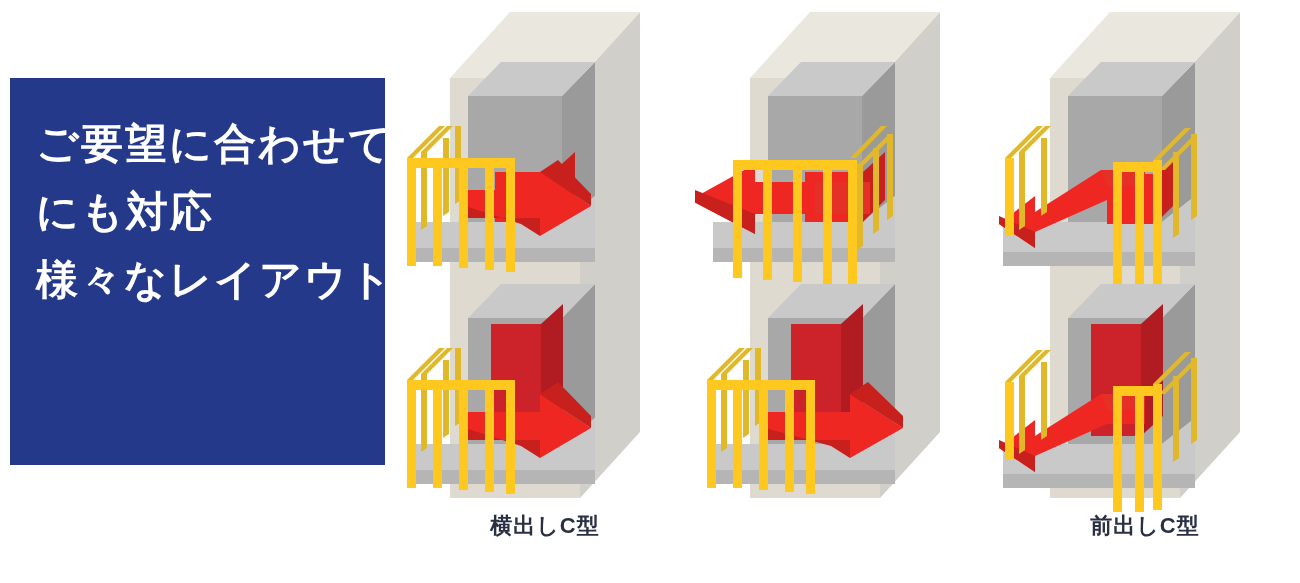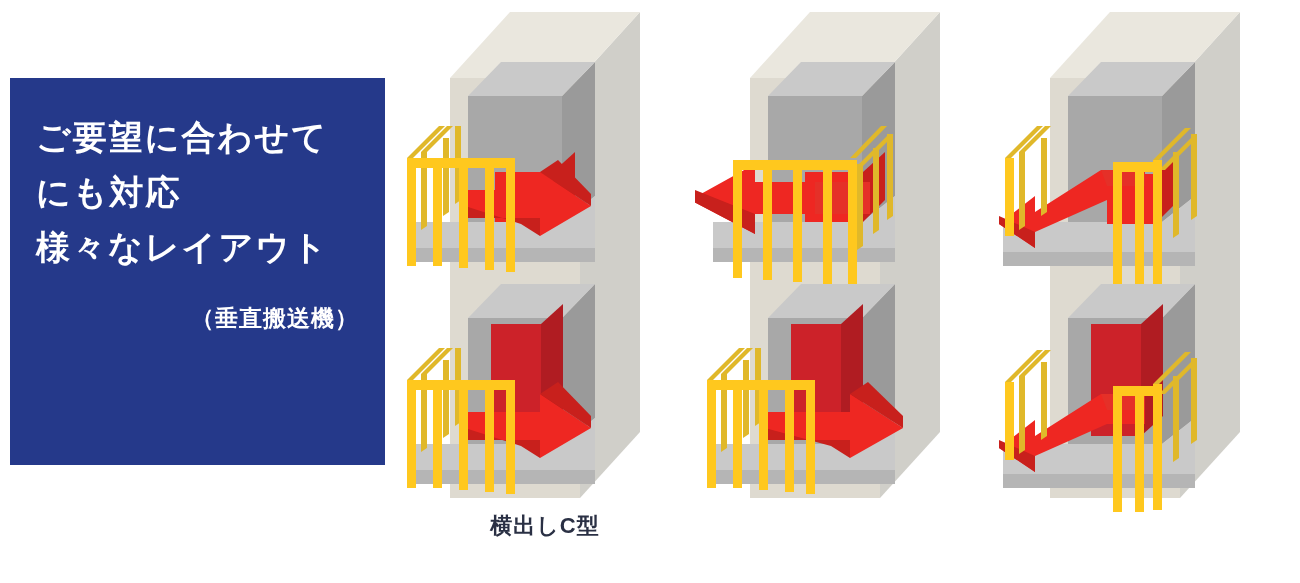--- a/index.html
+++ b/index.html
@@ -18,21 +18,21 @@
     left:10px;top:78px;
     width:375px;height:387px;
     background:#25398a;
     box-sizing:border-box;
     padding:32px 26px 20px 26px;
     display:flex;flex-direction:column;
     justify-content:flex-start;
   }
   .promo-headline{
     color:#ffffff;
-    font-size:34px;
+    font-size:42px;
     font-weight:bold;
     line-height:1.62;
     letter-spacing:2px;
     text-align:left;
     white-space:nowrap;
   }
   .promo-headline div{display:block;}
   .promo-sub{
     margin-top:26px;
     color:#ffffff;
@@ -75,21 +75,20 @@
 
 <div id="root">
 
   <div class="promo">
     <div class="promo-headline">
       <div>ご要望に合わせて</div>
       <div>にも対応</div>
       <div>様々なレイアウト</div>
     </div>
     <div class="promo-sub">
-      <div>（垂直搬送機）</div>
     </div>
   </div>
 
   <div class="diagrams">
 
     <div class="fig" style="left:0px;">
       <svg width="300" height="520" viewBox="0 0 300 520" xmlns="http://www.w3.org/2000/svg">
 
         <polygon points="185,78 245,12 245,432 185,498" fill="#D0CFC9"></polygon>
 
@@ -298,16 +297,17 @@
           <polygon points="158,384 190,352 196,352 164,384" fill="#E0B82A"></polygon>
           <polygon points="164,394 196,362 202,362 170,394" fill="#E0B82A"></polygon>
           <polygon points="178,376 184,376 184,458 178,462" fill="#E0B82A"></polygon>
           <polygon points="196,358 202,358 202,440 196,444" fill="#E0B82A"></polygon>
           <polygon points="118,386 166,386 166,396 118,396" fill="#FFC81E"></polygon>
           <rect x="118" y="386" width="9" height="126" fill="#FFC81E"></rect>
           <rect x="140" y="386" width="9" height="126" fill="#FFC81E"></rect>
           <rect x="158" y="384" width="9" height="126" fill="#FFC81E"></rect>
         </g>
       </svg>
+      <div class="caption">前出しC型</div>
     </div>
 
   </div>
 </div>
 
 </body></html>

